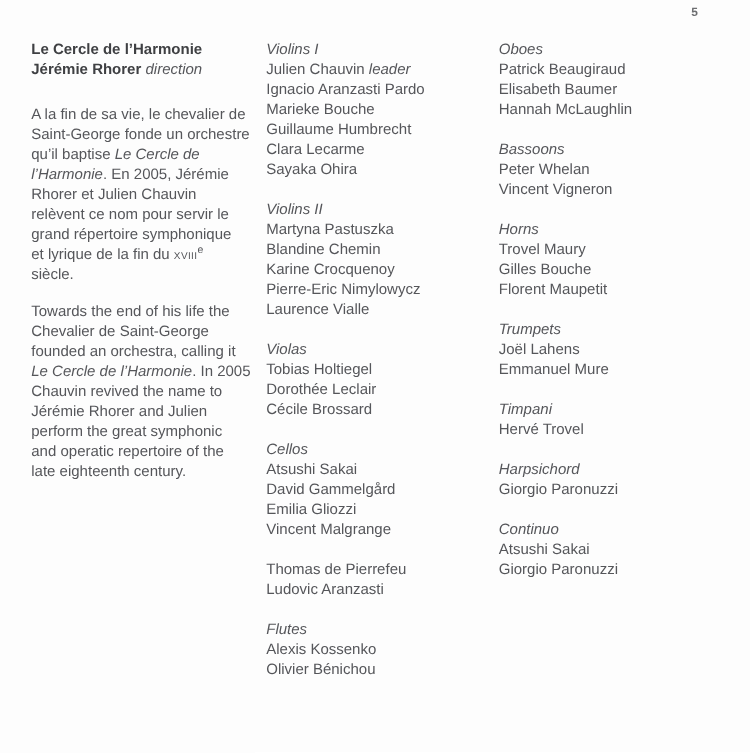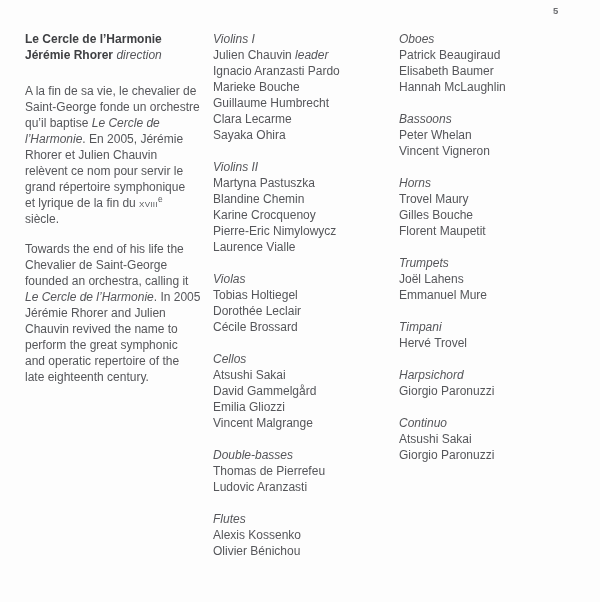--- a/index.html
+++ b/index.html
@@ -77,22 +77,22 @@
         <div class="line"><span>relèvent ce nom pour servir le</span></div>
         <div class="line"><span>grand répertoire symphonique</span></div>
         <div class="line"><span>et lyrique de la fin du </span><span class="sc">xviii</span><span class="sup">e</span></div>
         <div class="line"><span>siècle.</span></div>
       </div>
     <div class="para" id="para-en">
         <div class="line"><span>Towards the end of his life the</span></div>
         <div class="line"><span>Chevalier de Saint-George</span></div>
         <div class="line"><span>founded an orchestra, calling it</span></div>
         <div class="line"><span class="i">Le Cercle de l’Harmonie</span><span>. In 2005</span></div>
+        <div class="line"><span>Chauvin revived the name to</span></div>
         <div class="line"><span>Jérémie Rhorer and Julien</span></div>
-        <div class="line"><span>Chauvin revived the name to</span></div>
         <div class="line"><span>perform the great symphonic</span></div>
         <div class="line"><span>and operatic repertoire of the</span></div>
         <div class="line"><span>late eighteenth century.</span></div>
       </div>
   </div>
 
   <div class="col col-mid" id="col-strings">
       <div class="section">
         <div class="i sec-h">Violins I</div>
         <div class="member"><span>Julien Chauvin</span> <span class="i">leader</span></div>
@@ -117,21 +117,20 @@
         <div class="member"><span>Cécile Brossard</span></div>
       </div>
       <div class="section">
         <div class="i sec-h">Cellos</div>
         <div class="member"><span>Atsushi Sakai</span></div>
         <div class="member"><span>David Gammelgård</span></div>
         <div class="member"><span>Emilia Gliozzi</span></div>
         <div class="member"><span>Vincent Malgrange</span></div>
       </div>
       <div class="section">
-        <div class="i sec-h">Double-basses</div>
         <div class="member"><span>Thomas de Pierrefeu</span></div>
         <div class="member"><span>Ludovic Aranzasti</span></div>
       </div>
       <div class="section">
         <div class="i sec-h">Flutes</div>
         <div class="member"><span>Alexis Kossenko</span></div>
         <div class="member"><span>Olivier Bénichou</span></div>
       </div>
     </div>
 

